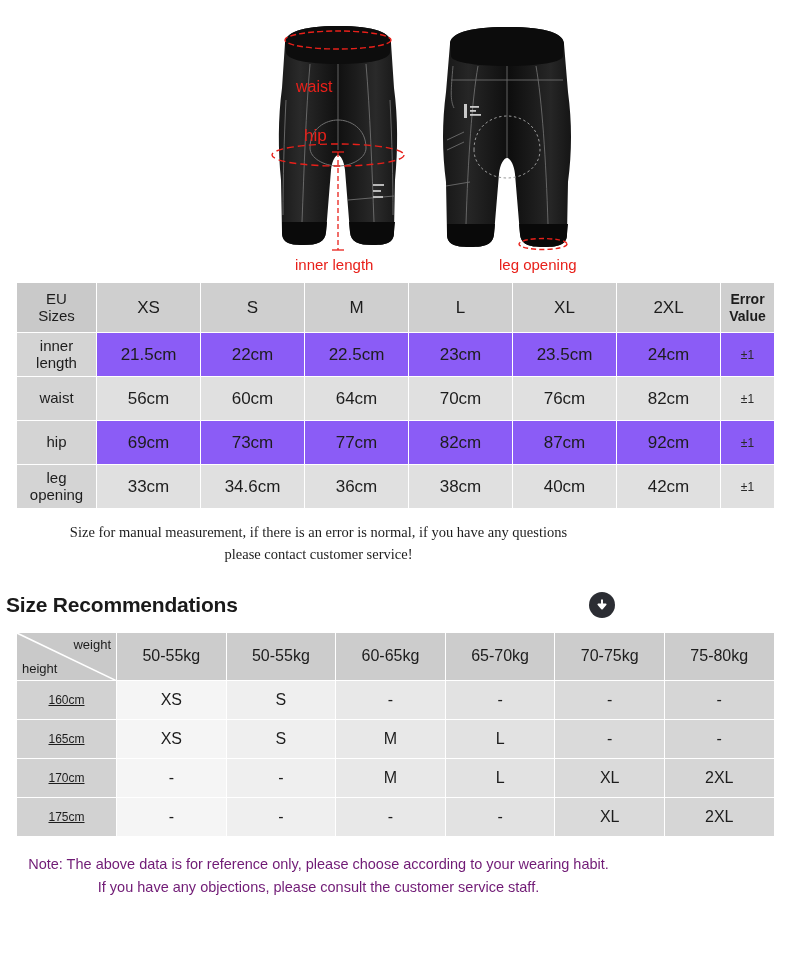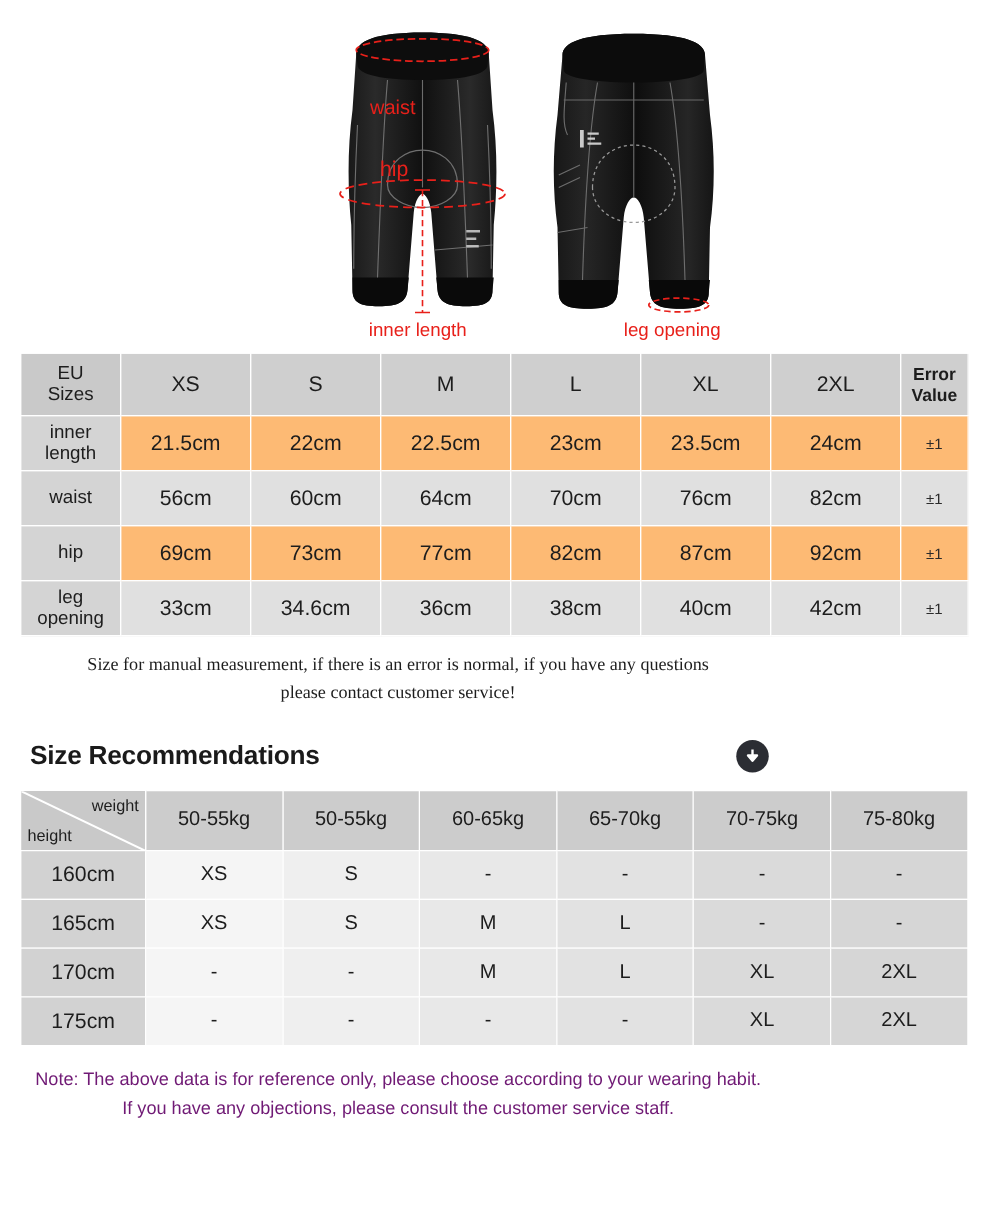--- a/index.html
+++ b/index.html
@@ -68,21 +68,21 @@
     font-size: 15px;
   }
   #size-table .hdr td.errcol {
     font-size: 14px;
     font-weight: bold;
     line-height: 1.15;
   }
   #size-table tbody td {
     height: 44px;
   }
-  #size-table tbody tr.r-odd td { background: #fdba74; }
+  #size-table tbody tr.r-odd td { background: #8b5cf6; }
   #size-table tbody tr.r-even td { background: #e0e0e0; }
   #size-table tbody td.rowhdr {
     background: #d4d4d4 !important;
     font-size: 15px;
     line-height: 1.1;
   }
   #size-table tbody td.errval {
     font-size: 12px;
     color: #2a2a2a;
   }
@@ -99,21 +99,21 @@
     color: #1d1d1d;
     padding: 12px 40px 0 40px;
     font-family: Liberation Serif, serif;
   }
 
   
   .section-head {
     display: flex;
     align-items: center;
     justify-content: space-between;
-    padding: 26px 22px 0 24px;
+    padding: 26px 22px 0 6px;
   }
   .section-title {
     font-size: 21px;
     font-weight: bold;
     letter-spacing: -0.2px;
     color: #1a1a1a;
   }
   .dl-badge {
     width: 26px; height: 26px;
     border-radius: 50%;
@@ -145,21 +145,22 @@
     color: #1d1d1d;
   }
   .diag-cell .h-txt {
     position: absolute;
     left: 5px; bottom: 4px;
     font-size: 13px;
     color: #1d1d1d;
   }
   #rec-table td.rowhdr {
     background: #d2d2d2 !important;
-    font-size: 17px;
+    font-size: 12px;
+    text-decoration: underline;
   }
   
   #rec-table td.wc0 { background: #f5f5f5; }
   #rec-table td.wc1 { background: #efefef; }
   #rec-table td.wc2 { background: #e8e8e8; }
   #rec-table td.wc3 { background: #e2e2e2; }
   #rec-table td.wc4 { background: #dadada; }
   #rec-table td.wc5 { background: #d6d6d6; }
 
   .note-bottom {

